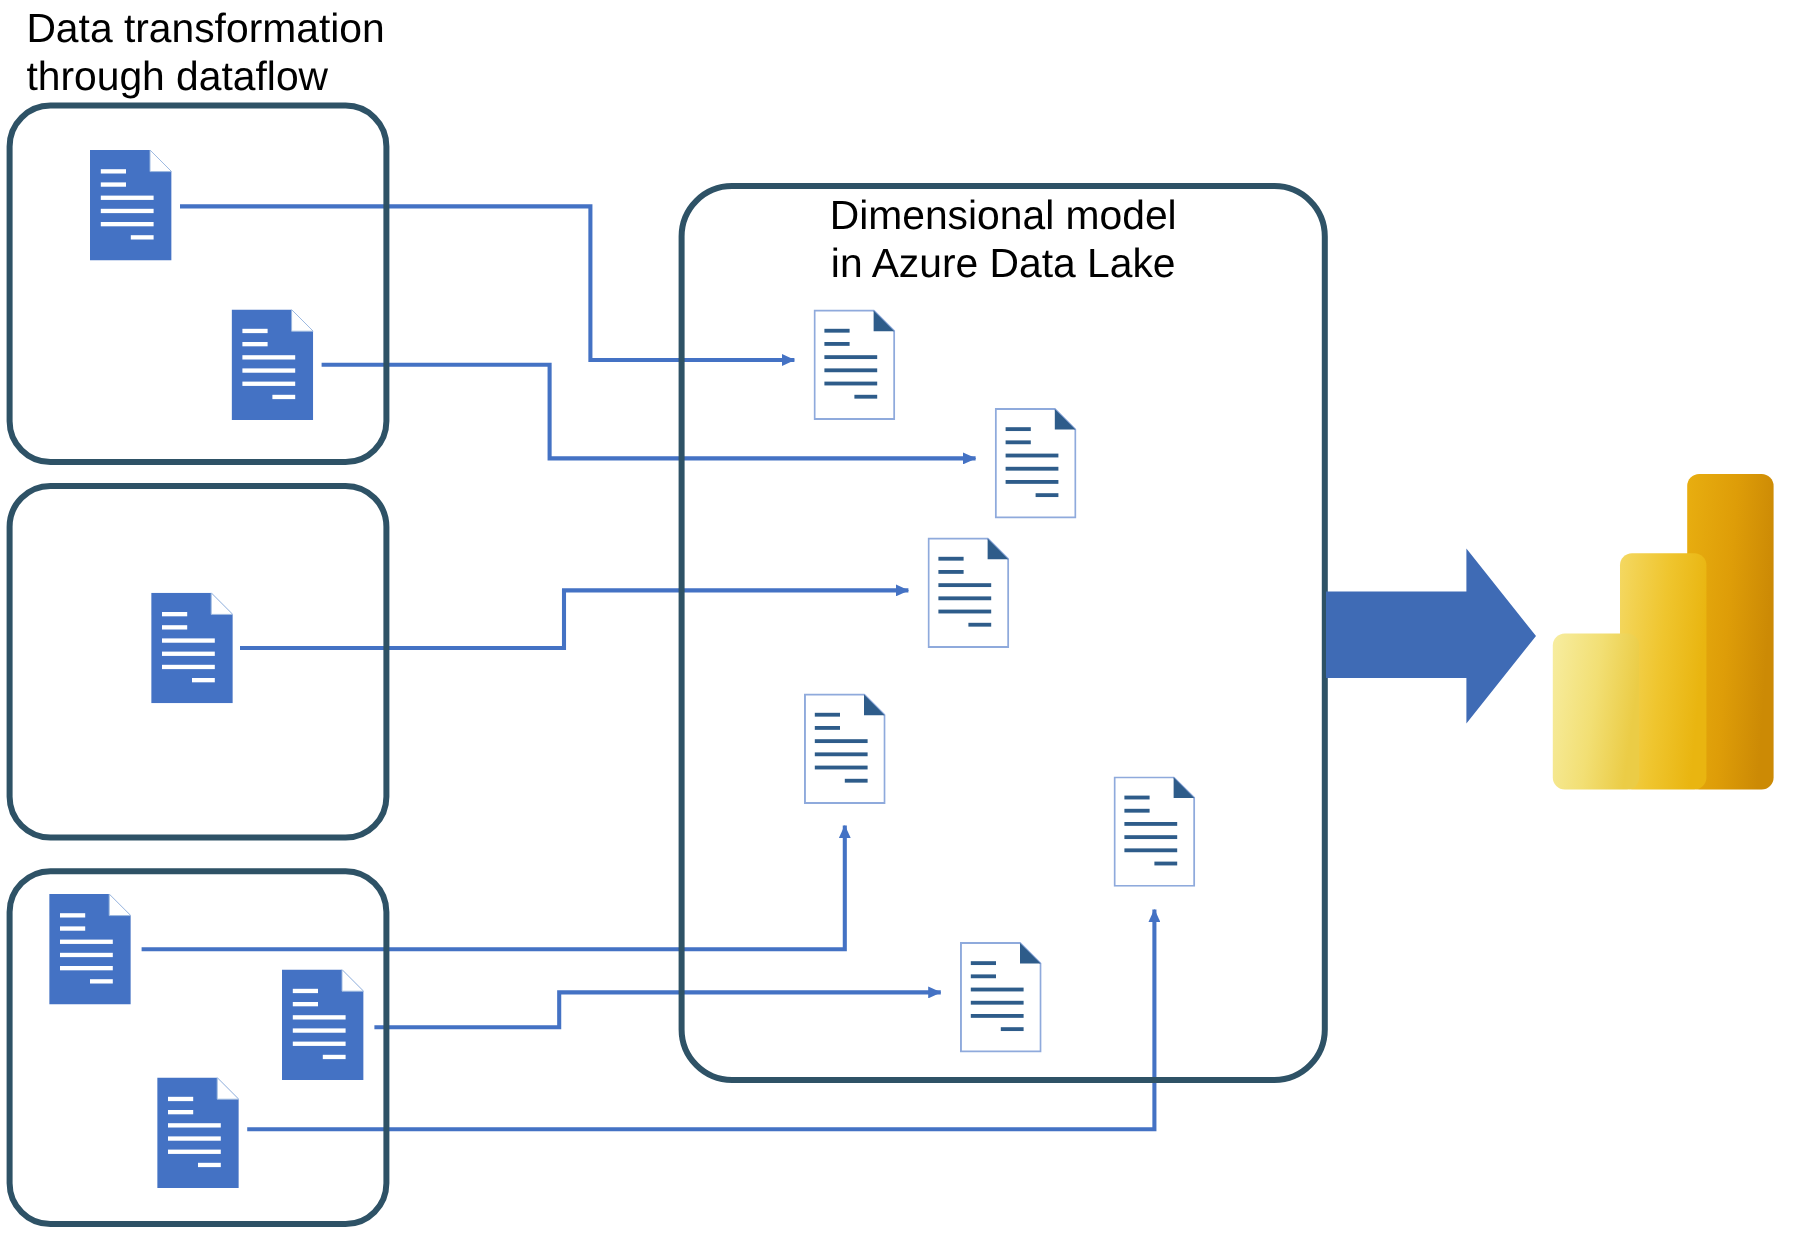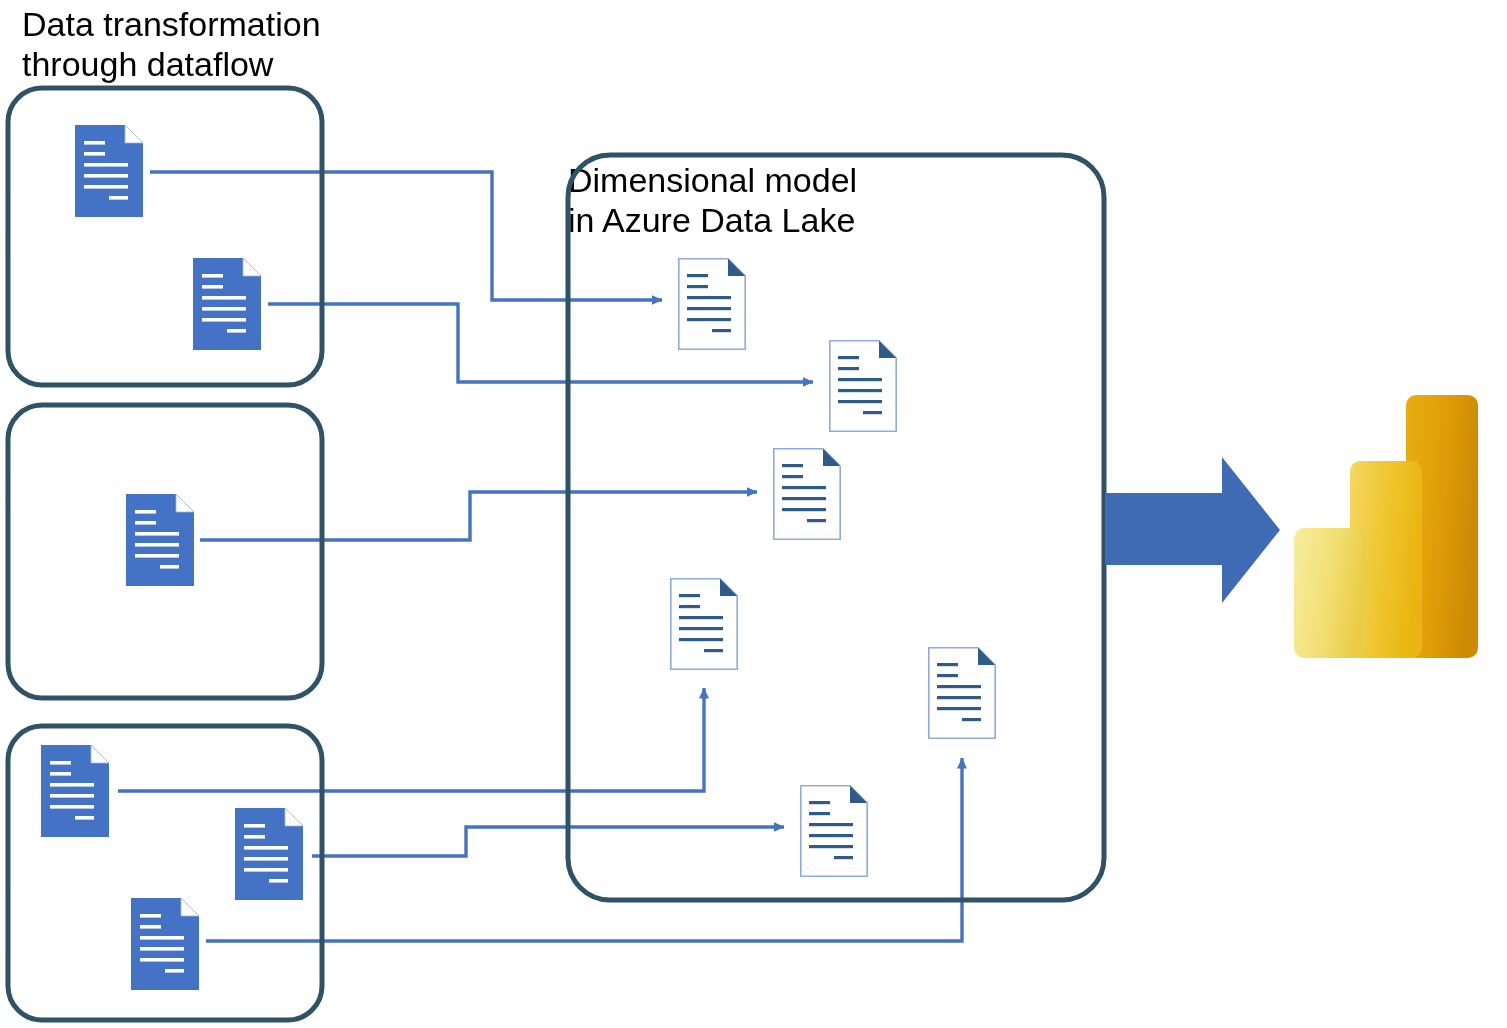--- a/index.html
+++ b/index.html
@@ -6,21 +6,21 @@
   body{
     font-family:"Liberation Sans", sans-serif;
     width:1507px;height:1028px;position:relative;overflow:hidden;
   }
   #canvas{position:absolute;left:0;top:0;width:1307px;height:1028px;}
   .lbl{
     position:absolute;color:#000000;font-size:34px;line-height:40px;
     font-family:"Liberation Sans", sans-serif;white-space:pre;
   }
   #title-dataflow{left:22px;top:4px;text-align:left;}
-  #title-dim{left:568px;top:160px;width:536px;text-align:left;}
+  #title-dim{left:568px;top:160px;width:536px;text-align:center;}
   svg{position:absolute;left:0;top:0;}
 </style>
 </head>
 <body>
 
 <div id="canvas">
 
   <div class="lbl" id="title-dataflow">Data transformation<br>through dataflow</div>
 
   <div class="lbl" id="title-dim">Dimensional model<br>in Azure Data Lake</div>

